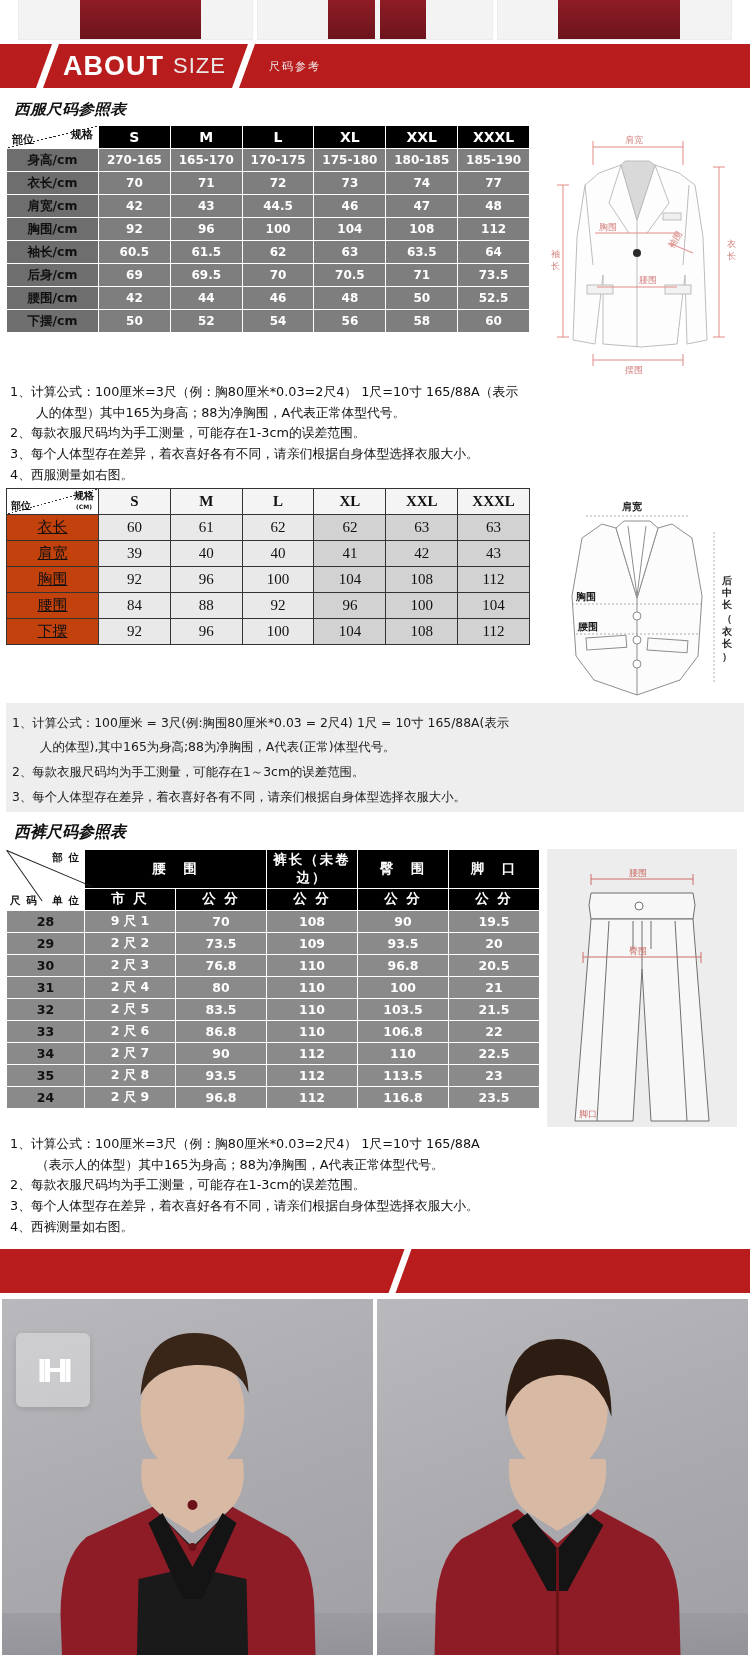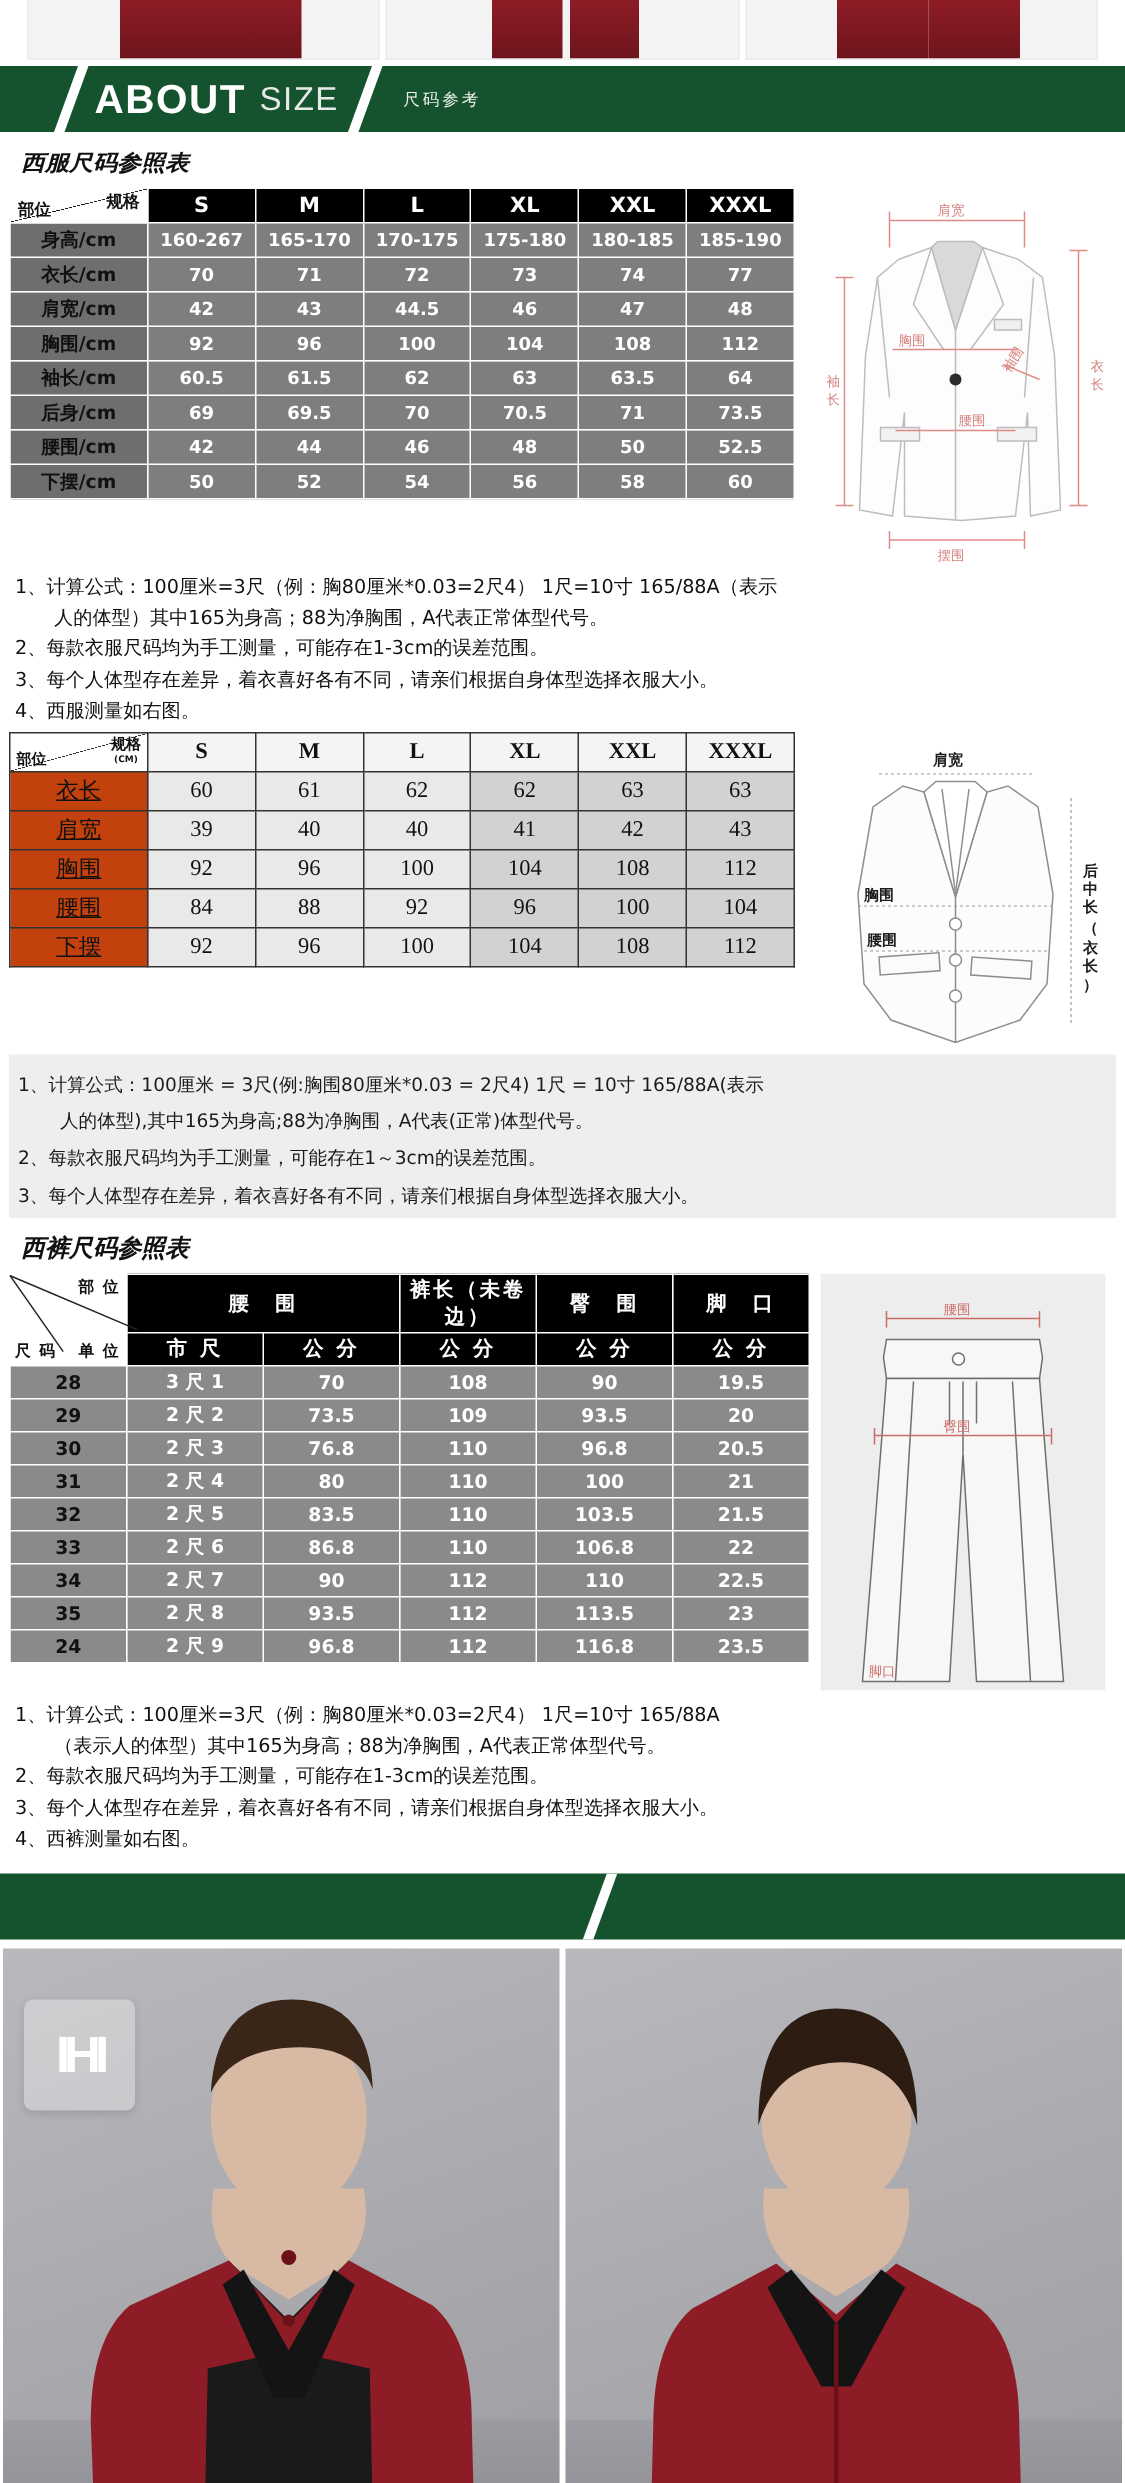--- a/index.html
+++ b/index.html
@@ -22,21 +22,21 @@
     position:absolute; bottom:0; width:26%; height:100%;
     background:linear-gradient(180deg,#8e1c26 0%,#6d141c 100%);
   }
   .top-strip .shot .leg-l { left:26%; }
   .top-strip .shot .leg-r { left:52%; }
   .top-strip .shot.wide .leg-l { left:30%; width:20%; }
   .top-strip .shot.wide .leg-r { left:52%; width:20%; }
 
   
   .banner {
-    height:44px; background:#14532d; display:flex; align-items:center;
+    height:44px; background:#b91c1c; display:flex; align-items:center;
     position:relative; overflow:hidden; margin-top:4px;
   }
   .banner .slash {
     width:7px; height:58px; background:#ffffff;
     transform:skewX(-20deg); flex:none;
   }
   .banner .slash.lead { margin-left:44px; }
   .banner .slash.mid  { margin:0 0 0 14px; }
   .banner .en-bold {
     color:#ffffff; font-size:27px; font-weight:bold; letter-spacing:1px;
@@ -204,21 +204,21 @@
               <th>M</th>
               <th>L</th>
               <th>XL</th>
               <th>XXL</th>
               <th>XXXL</th>
             </tr>
           </thead>
           <tbody>
               <tr>
                 <td class="part">身高/cm</td>
-                <td>160-267</td>
+                <td>270-165</td>
                 <td>165-170</td>
                 <td>170-175</td>
                 <td>175-180</td>
                 <td>180-185</td>
                 <td>185-190</td>
               </tr>
               <tr>
                 <td class="part">衣长/cm</td>
                 <td>70</td>
                 <td>71</td>
@@ -486,21 +486,21 @@
               <th>市 尺</th>
               <th>公 分</th>
               <th>公 分</th>
               <th>公 分</th>
               <th>公 分</th>
             </tr>
           </thead>
           <tbody>
               <tr>
                 <td class="size">28</td>
-                <td>3 尺 1</td>
+                <td>9 尺 1</td>
                 <td>70</td>
                 <td>108</td>
                 <td>90</td>
                 <td>19.5</td>
               </tr>
               <tr>
                 <td class="size">29</td>
                 <td>2 尺 2</td>
                 <td>73.5</td>
                 <td>109</td>

